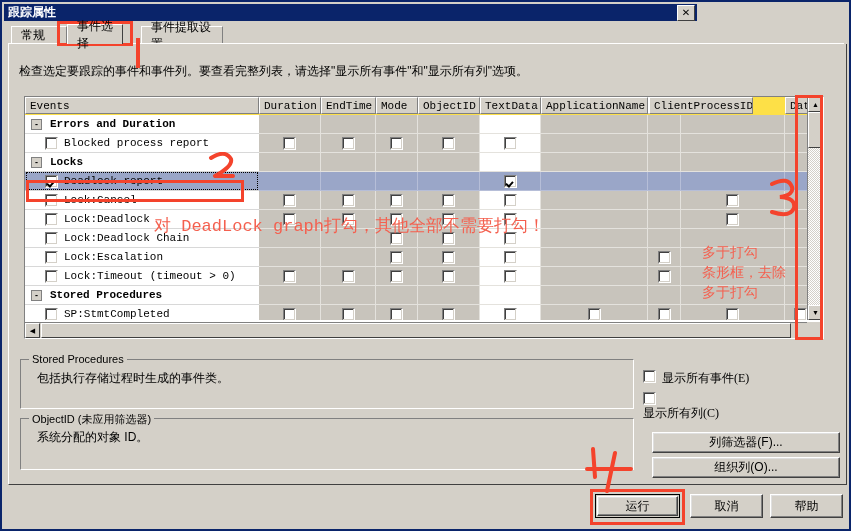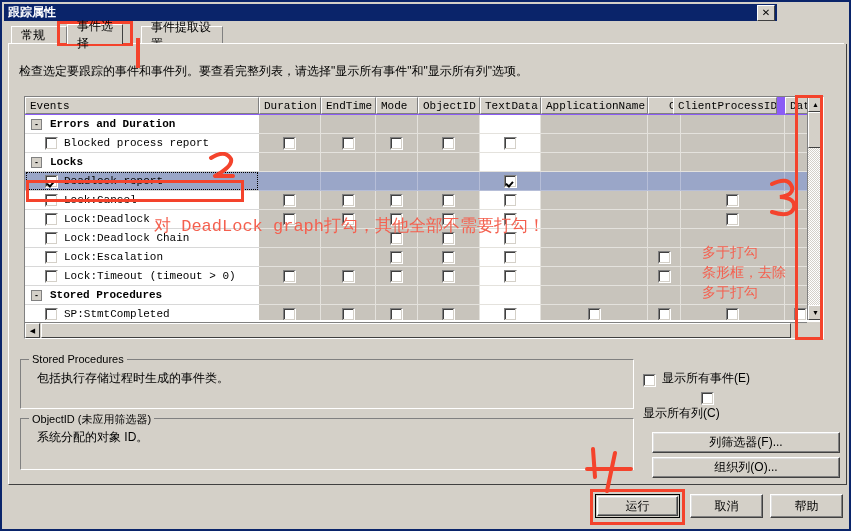--- a/index.html
+++ b/index.html
@@ -7,21 +7,21 @@
     width:851px;height:531px;overflow:hidden;
     background:#d4d0c8;
     font-family:"Liberation Sans","DejaVu Sans",sans-serif;
     font-size:12px;color:#000;
     -webkit-font-smoothing:none;
   }
   .win{position:absolute;left:0;top:0;width:851px;height:531px;background:#d4d0c8;
        border:2px solid #0a246a;box-sizing:border-box;}
 
   
-  .titlebar{position:absolute;left:2px;top:2px;width:773px;height:17px;
+  .titlebar{position:absolute;left:2px;top:2px;width:693px;height:17px;
     background:#0a246a;color:#fff;font-weight:bold;font-size:12px;
     display:flex;align-items:center;}
   .titlebar .ttl{padding-left:4px;letter-spacing:0px;}
   .closebtn{position:absolute;right:2px;top:1px;width:16px;height:14px;
     background:#d4d0c8;border:1px solid #fff;border-right-color:#404040;border-bottom-color:#404040;
     display:flex;align-items:center;justify-content:center;font-size:10px;font-weight:bold;
     color:#000;line-height:1;cursor:default;}
 
   
   .tabstrip{position:absolute;left:6px;top:22px;width:836px;height:20px;}
@@ -37,21 +37,21 @@
     border-right:1px solid #404040;border-bottom:1px solid #404040;box-sizing:border-box;}
 
   .desc{position:absolute;left:17px;top:61px;width:810px;font-size:12px;color:#000;}
 
   
   .grid{position:absolute;left:22px;top:94px;width:800px;height:243px;
     border:1px solid #808080;border-right-color:#fff;border-bottom-color:#fff;
     background:#fff;box-sizing:border-box;overflow:hidden;}
   .gridinner{position:absolute;left:0;top:0;width:798px;height:241px;overflow:hidden;}
 
-  .hdrrow{position:absolute;left:0;top:0;height:22px;width:798px;background:#8b5cf6;}
+  .hdrrow{position:absolute;left:0;top:0;height:22px;width:798px;background:#fde047;}
   .hdr{position:absolute;top:0;height:17px;background:#d4d0c8;
     border:1px solid #fff;border-right-color:#808080;border-bottom-color:#808080;
     box-sizing:border-box;font-family:"Liberation Mono","DejaVu Sans Mono",monospace;
     font-size:11px;display:flex;align-items:center;padding-left:4px;white-space:nowrap;
     overflow:hidden;cursor:default;}
 
   .body{position:absolute;left:0;top:18px;width:798px;height:205px;overflow:hidden;background:#fff;}
   .row{position:absolute;left:0;width:798px;height:19px;}
   .rowsel{background:#9aa6c8;}
   .cellname{position:absolute;left:0;top:0;width:234px;height:19px;
@@ -110,21 +110,21 @@
     box-sizing:border-box;cursor:default;}
   .corner{position:absolute;right:0;bottom:0;width:16px;height:16px;background:#d4d0c8;}
 
   
   .gbox{position:absolute;border:1px solid #808080;border-right-color:#fff;border-bottom-color:#fff;
     box-sizing:border-box;}
   .gbox .cap{position:absolute;left:8px;top:-7px;background:#d4d0c8;padding:0 3px;font-size:11px;}
   .gbox .txt{position:absolute;left:16px;top:10px;font-size:12px;}
 
   
-  .chkline{position:absolute;display:flex;align-items:flex-end;font-size:12px;cursor:default;}
+  .chkline{position:absolute;display:flex;align-items:flex-start;font-size:12px;cursor:default;font-family:Liberation Serif, serif;}
   .chkline .cb{margin-right:6px;}
 
   .btn{position:absolute;background:#d4d0c8;
     border:1px solid #fff;border-right-color:#404040;border-bottom-color:#404040;
     box-shadow:inset -1px -1px 0 #808080, inset 1px 1px 0 #dfdfdf;
     box-sizing:border-box;display:flex;align-items:center;justify-content:center;
     font-size:12px;cursor:default;}
   .btn.default{border:1px solid #000;box-shadow:none;}
   .btn.default .inner{position:absolute;left:1px;top:1px;right:1px;bottom:1px;
     border:1px solid #fff;border-right-color:#404040;border-bottom-color:#404040;
@@ -163,21 +163,21 @@
 
       <div class="hdrrow" id="hdrrow">
           <div class="hdr" style="left: 0px; width: 234px;">Events</div>
           <div class="hdr" style="left: 234px; width: 62px;">Duration</div>
           <div class="hdr" style="left: 296px; width: 55px;">EndTime</div>
           <div class="hdr" style="left: 351px; width: 42px;">Mode</div>
           <div class="hdr" style="left: 393px; width: 62px;">ObjectID</div>
           <div class="hdr" style="left: 455px; width: 61px;">TextData</div>
           <div class="hdr" style="left: 516px; width: 107px;">ApplicationName</div>
           <div class="hdr" style="left: 623px; width: 33px; padding-left: 20px;">CPU</div>
-          <div class="hdr" style="left: 648px; width: 104px;">ClientProcessID</div>
+          <div class="hdr" style="left: 624px; width: 104px;">ClientProcessID</div>
           <div class="hdr" style="left: 760px; width: 32px;">Dat</div>
         </div>
 
       <div class="body" id="gridbody">
           <div class="row" style="top: 0px;">
             <div class="dcell gray" style="left: 234px; width: 62px;"></div>
             <div class="dcell gray" style="left: 296px; width: 55px;"></div>
             <div class="dcell gray" style="left: 351px; width: 42px;"></div>
             <div class="dcell gray" style="left: 393px; width: 62px;"></div>
             <div class="dcell white" style="left: 455px; width: 61px;"></div>

